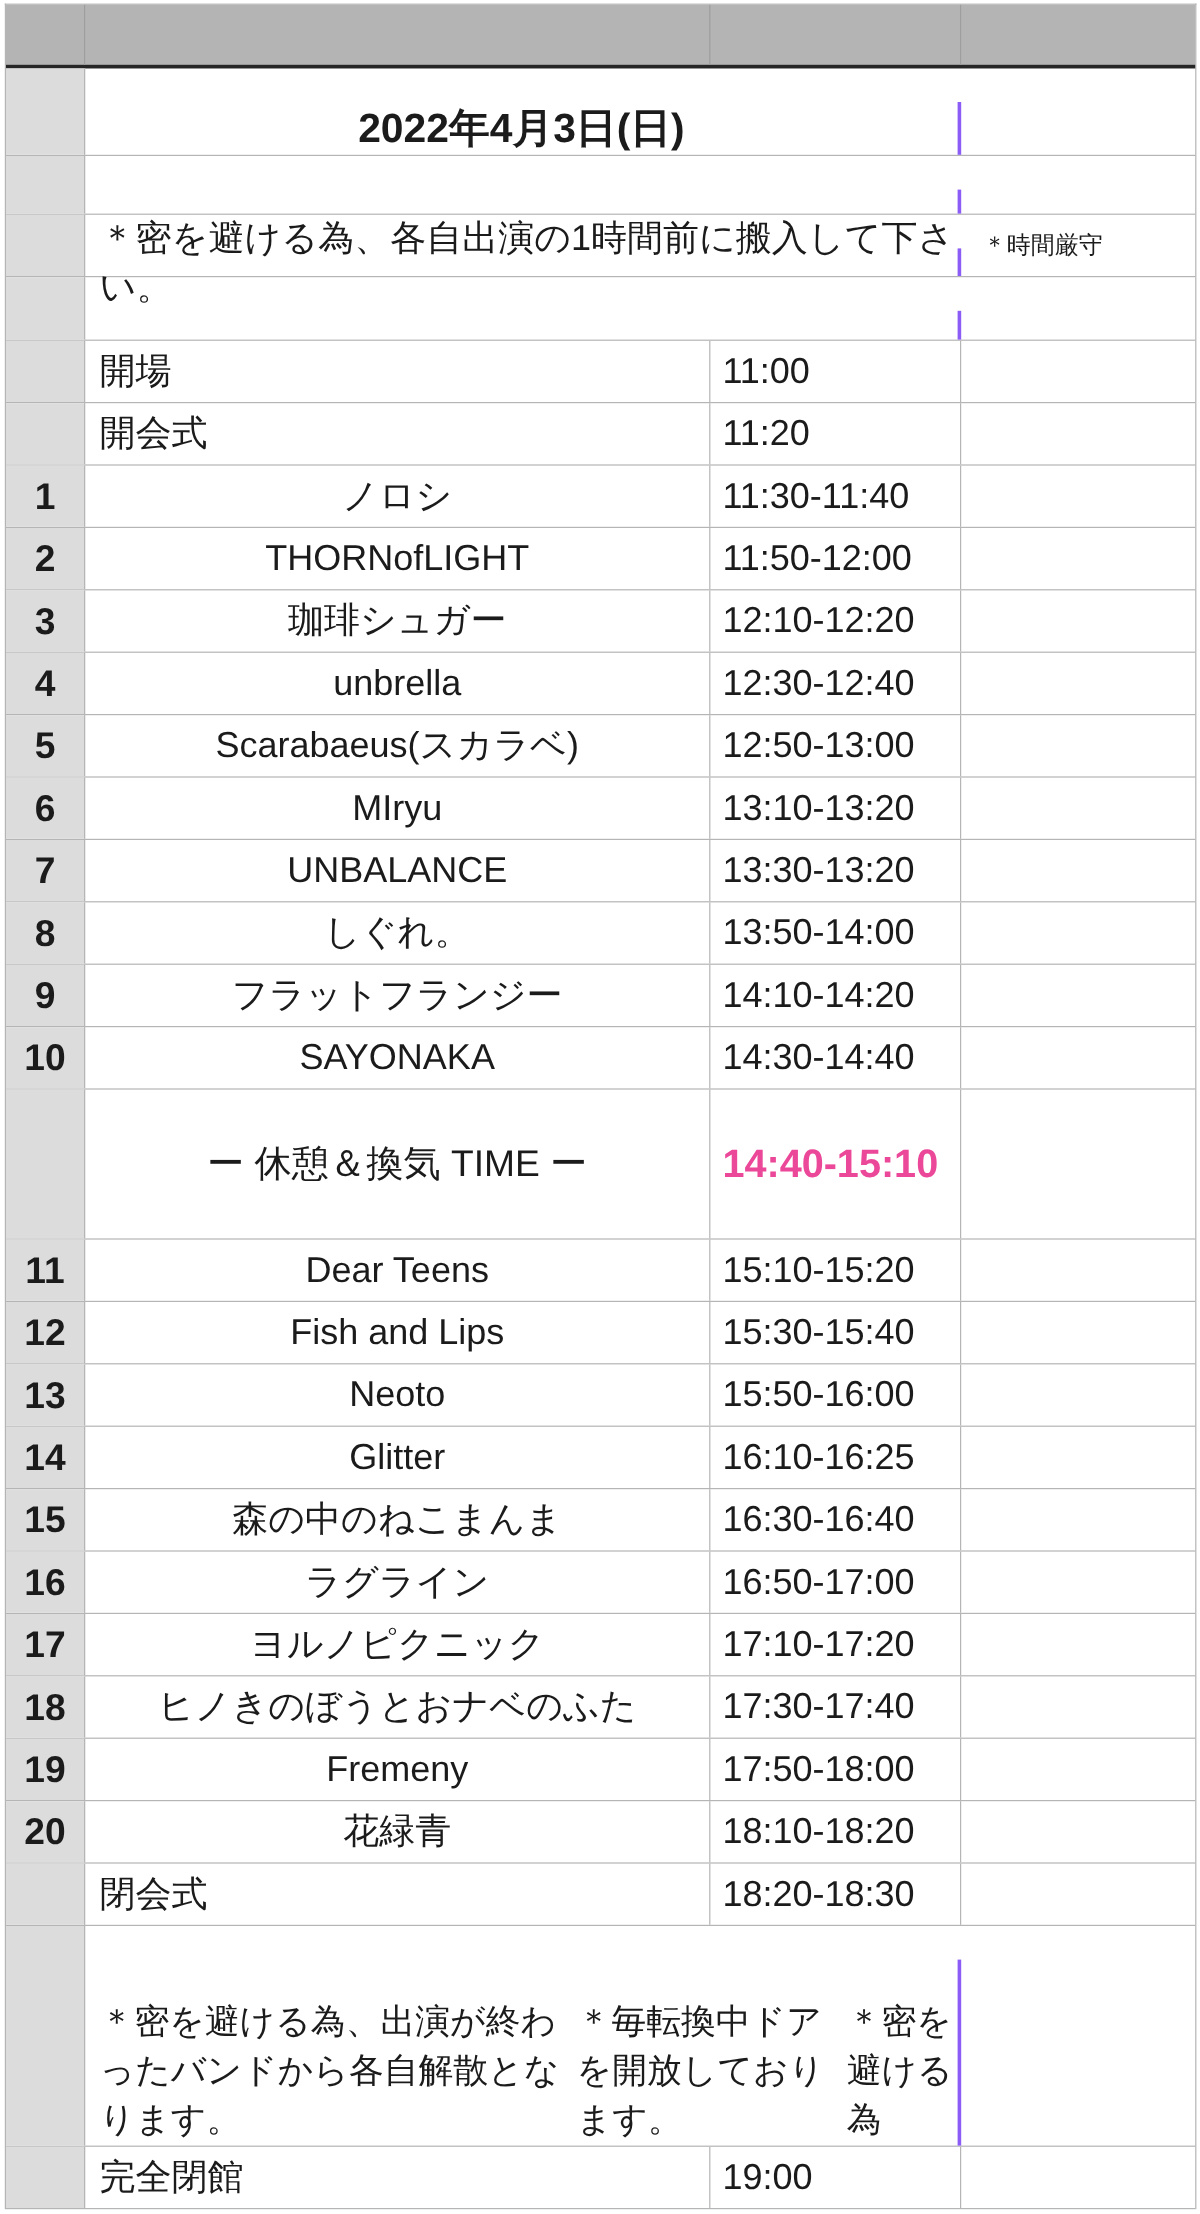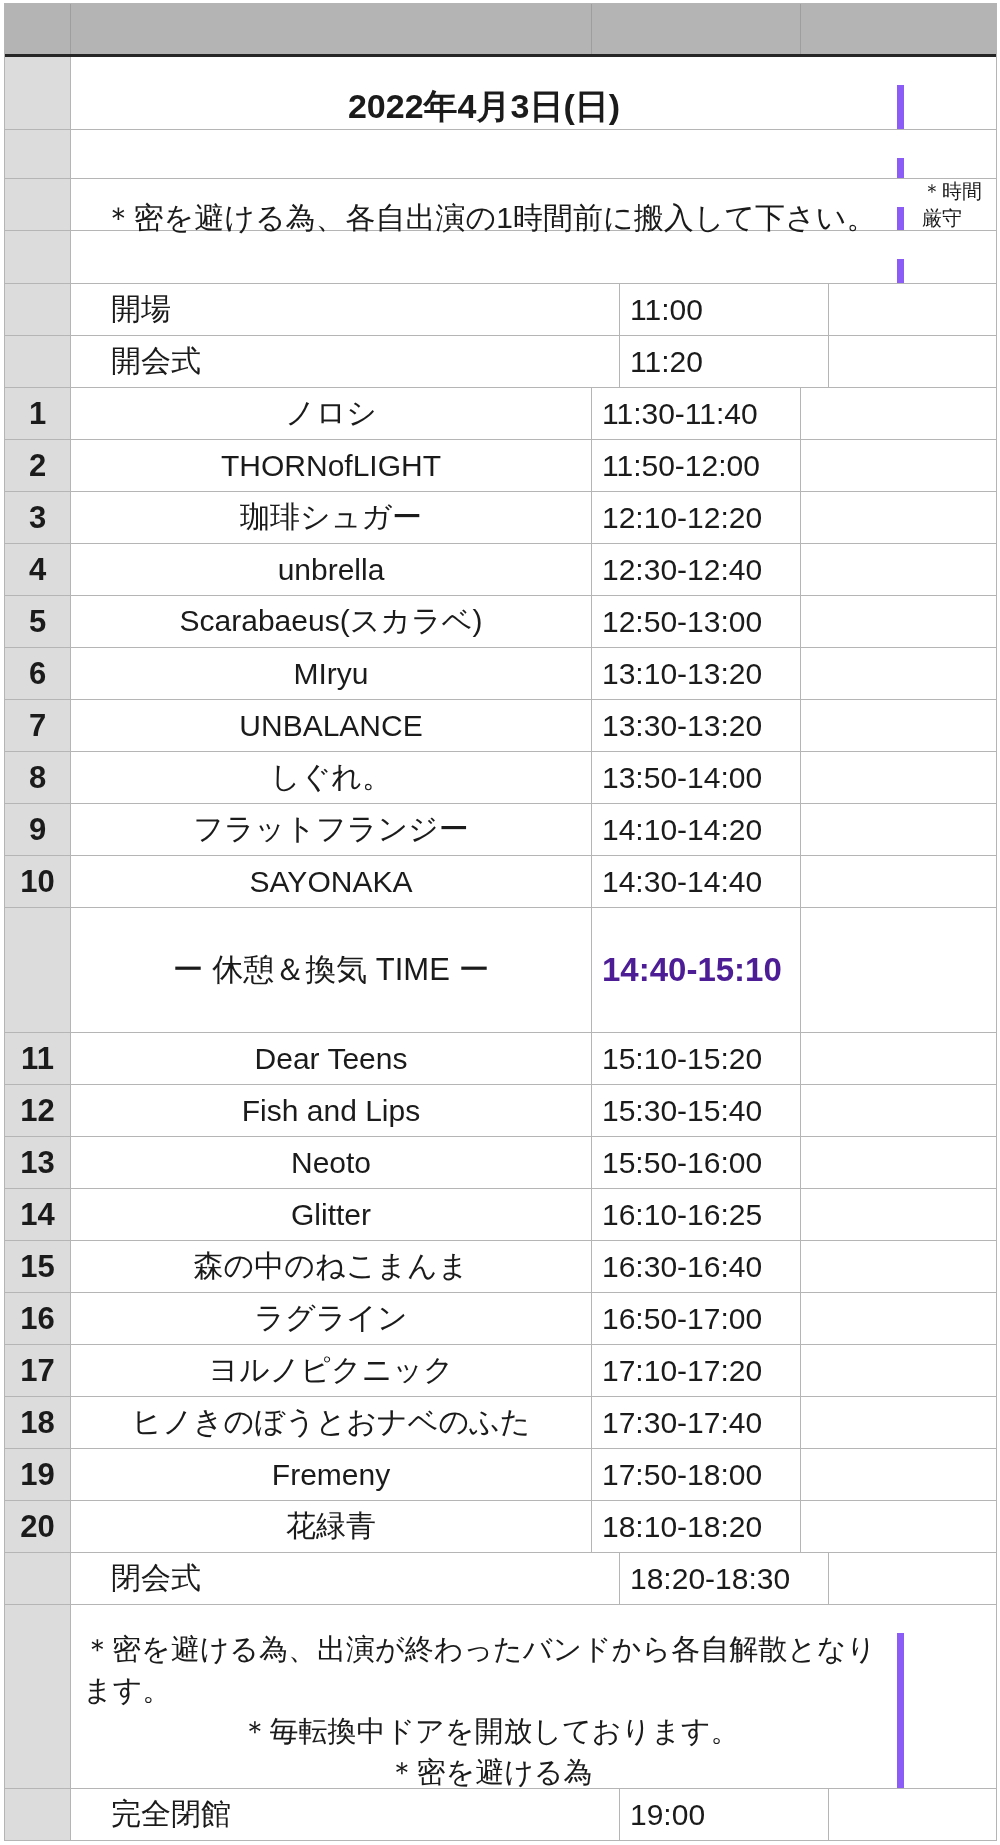--- a/index.html
+++ b/index.html
@@ -19,45 +19,45 @@
   }
   .row{display:flex;box-sizing:border-box;border-bottom:1px solid #b5b5b5;}
   .c{box-sizing:border-box;display:flex;align-items:center;min-width:0;}
   
   .num{width:66px;background:#dcdcdc;border-right:1px solid #b5b5b5;
        justify-content:center;font-weight:bold;font-size:31px;}
   .name{width:521px;border-right:1px solid #b5b5b5;justify-content:center;
         font-weight:normal;font-size:30px;text-align:center;}
   .time{width:209px;border-right:1px solid #b5b5b5;padding-left:10px;font-size:30px;}
   .rightcol{flex:1;}
-  .merged{width:833px;border-right:7px solid #8b5cf6;margin-top:28px;}
+  .merged{width:730px;border-right:3px solid #8b5cf6;margin-top:28px;}
   
   .r-header{height:53px;background:#b4b4b4;border-bottom:3px solid #262626;}
   .r-header .hc{box-sizing:border-box;border-right:1px solid #9e9e9e;height:100%;}
   .hc-num{width:66px;}
   .hc-name{width:521px;}
   .hc-time{width:209px;}
   .hc-right{flex:1;border-right:none !important;}
   
   .r-title{height:73px;}
   .r-empty1{height:49px;}
   .r-note{height:52px;}
   .r-empty2{height:53px;}
   .r-std{height:52px;}
   .r-break{height:125px;}
   .r-notes{height:184px;}
   
   .title-cell{justify-content:center;font-weight:bold;font-size:34px;}
   .left-label{justify-content:flex-start;padding-left:12px;font-weight:normal;
-              font-size:30px;text-align:left;margin-left:28px;}
+              font-size:30px;text-align:left;}
   .note-text{font-size:30px;font-weight:normal;justify-content:center;padding-left:12px;}
   .side-note{font-size:20px;padding-left:18px;}
   .break-label{font-size:31px;}
   .break-time{font-weight:bold;font-size:33px;}
-  .notes-cell{flex-direction:column;align-items:center;justify-content:center;
+  .notes-cell{flex-direction:row;align-items:flex-end;justify-content:center;
               padding-left:12px;font-weight:normal;font-size:29px;line-height:41px;}
   .notes-cell span{display:block;text-align:left;}
 </style>
 </head>
 <body>
 
 <div class="sheet">
   <div class="tbl">
 
     <div class="row r-header">
@@ -249,21 +249,21 @@
     <div class="c rightcol"></div>
   </div>
 </div>
 
     <div class="row r-break">
       <div class="c num"></div>
       <div class="c name break-label">
         <span>ー 休憩＆換気 TIME ー</span>
       </div>
       <div class="c time break-time">
-        <span style="color: #4c1d95;">14:40-15:10</span>
+        <span style="color: #ec4899;">14:40-15:10</span>
       </div>
       <div class="c rightcol"></div>
     </div>
 
     <div id="bands2">
   <div class="row r-std">
     <div class="c num">
       <span>11</span>
     </div>
     <div class="c name">

